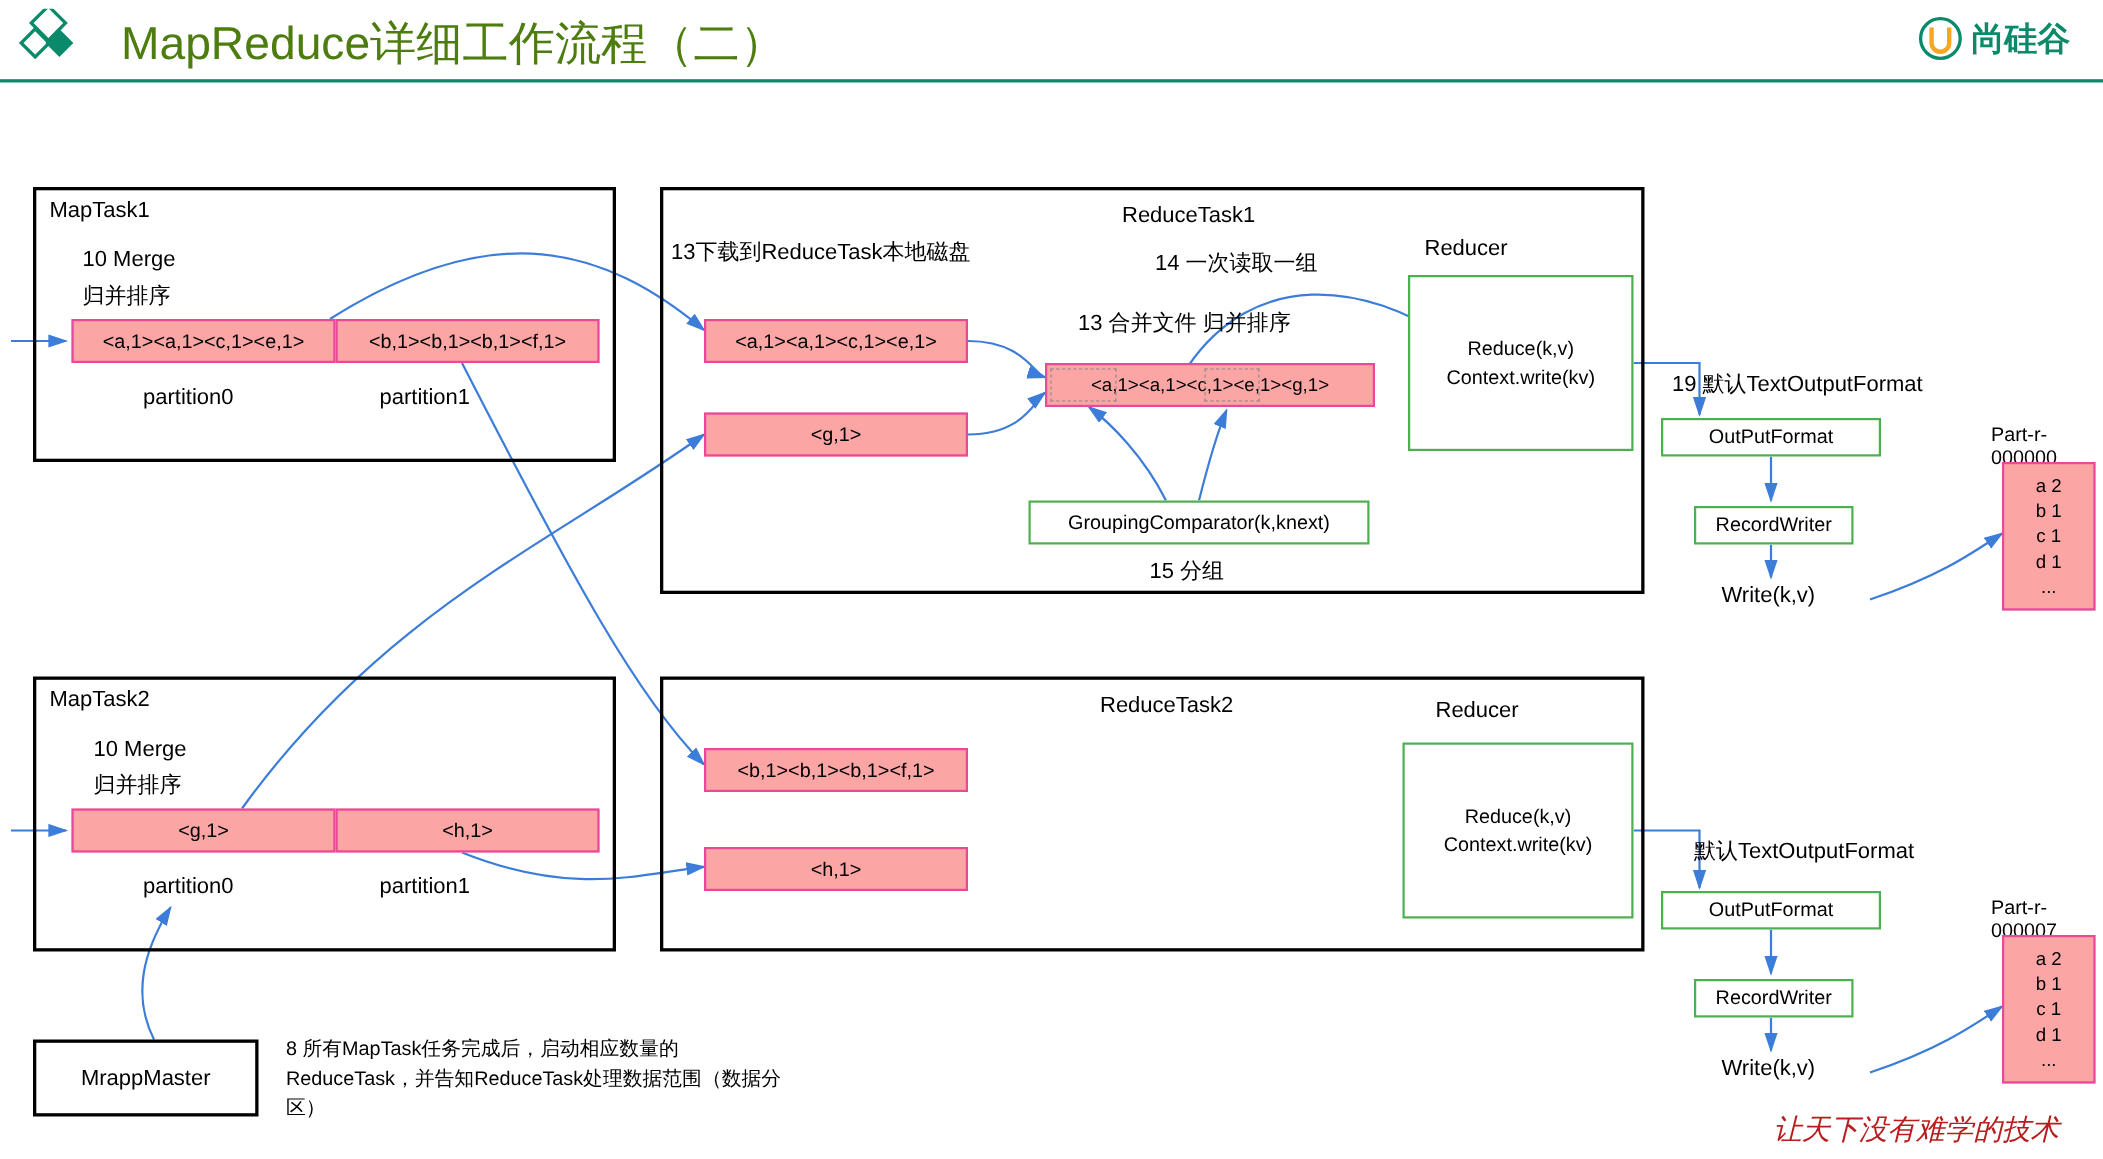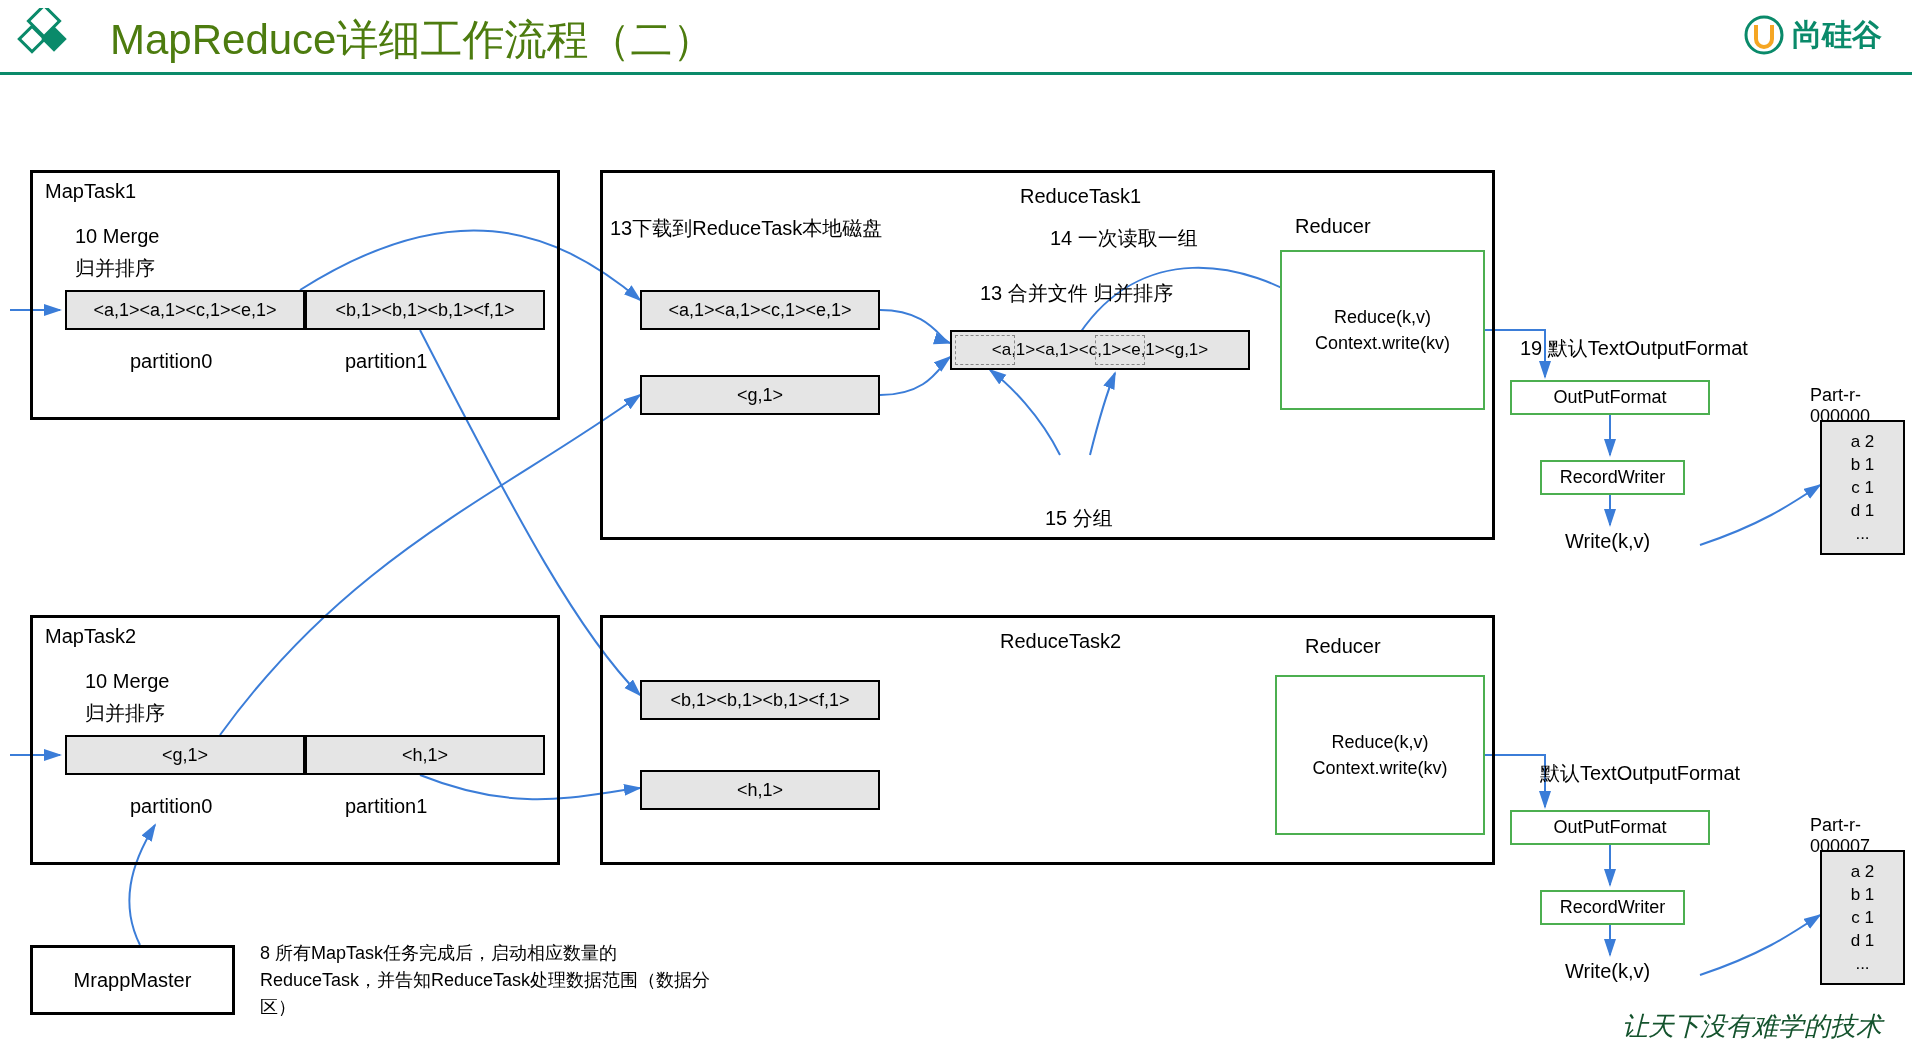--- a/index.html
+++ b/index.html
@@ -4,25 +4,25 @@
 <style>
   *{box-sizing:border-box;margin:0;padding:0}
   body{font-family:Arial,"Microsoft YaHei",sans-serif;background:#fff;width:1912px;height:1054px;position:relative;overflow:hidden}
   .header{position:relative;height:75px;border-bottom:3px solid #0a8a6a}
   .logo-left{position:absolute;left:15px;top:8px}
   .title{position:absolute;left:110px;top:12px;font-size:42px;color:#4d7c0f;font-weight:500}
   .logo-right{position:absolute;right:30px;top:15px;display:flex;gap:8px}
   .logo-right-text{font-size:30px;color:#0a8a6a;font-weight:bold}
   .canvas{position:absolute;left:0;top:75px;width:1912px;height:979px}
   .box-black{position:absolute;border:3px solid #000}
-  .box-orange{position:absolute;border:2px solid #000000;text-align:center;font-size:18px;display:flex;align-items:center;justify-content:center;background:#e5e5e5}
+  .box-orange{position:absolute;border:2px solid #ec4899;text-align:center;font-size:18px;display:flex;align-items:center;justify-content:center;background:#fca5a5}
   .box-green{position:absolute;border:2px solid #4caf50;text-align:center;font-size:18px;display:flex;align-items:center;justify-content:center;background:#fff}
   .lbl{position:absolute;font-size:20px;color:#000}
   .lbl-sm{position:absolute;font-size:18px;color:#000}
-  .slogan{position:absolute;right:30px;bottom:10px;font-size:26px;color:#14532d;font-style:italic;font-family:Liberation Mono, monospace}
+  .slogan{position:absolute;right:40px;bottom:10px;font-size:26px;color:#b91c1c;font-style:italic;font-family:Liberation Mono, monospace}
   svg.arrows{position:absolute;left:0;top:0;width:1912px;height:979px;pointer-events:none}
   .dash-box{position:absolute;border:1px dashed #888}
 </style>
 </head>
 <body>
 
 <div class="header">
   <div class="logo-left">
     <svg width="60" height="55" viewBox="0 0 60 55">
       <rect x="18" y="2" width="22" height="22" fill="none" stroke="#0a8a6a" stroke-width="3" transform="rotate(45 29 13)"></rect>
@@ -113,20 +113,21 @@
   <div class="lbl" style="left:610px;top:140px">13下载到ReduceTask本地磁盘</div>
   <div class="lbl" style="left:1050px;top:150px">14 一次读取一组</div>
   <div class="lbl" style="left:980px;top:205px">13 合并文件 归并排序</div>
 
   <div class="box-orange" style="left:640px;top:215px;width:240px;height:40px">&lt;a,1&gt;&lt;a,1&gt;&lt;c,1&gt;&lt;e,1&gt;</div>
   <div class="box-orange" style="left:640px;top:300px;width:240px;height:40px">&lt;g,1&gt;</div>
   <div class="box-orange" style="left:950px;top:255px;width:300px;height:40px;font-size:17px">&lt;a,1&gt;&lt;a,1&gt;&lt;c,1&gt;&lt;e,1&gt;&lt;g,1&gt;</div>
   <div class="dash-box" style="left:955px;top:260px;width:60px;height:30px"></div>
   <div class="dash-box" style="left:1095px;top:260px;width:50px;height:30px"></div>
 
+  <div class="box-green" style="left:935px;top:380px;width:310px;height:40px">GroupingComparator(k,knext)</div>
   <div class="lbl" style="left:1045px;top:430px">15 分组</div>
 
   <div class="lbl" style="left:1295px;top:140px">Reducer</div>
   <div class="box-green" style="left:1280px;top:175px;width:205px;height:160px;flex-direction:column;gap:5px">
     <span>Reduce(k,v)</span>
     <span>Context.write(kv)</span>
   </div>
 
   <div class="lbl" style="left:1520px;top:260px">19 默认TextOutputFormat</div>
   <div class="box-green" style="left:1510px;top:305px;width:200px;height:35px">OutPutFormat</div>

